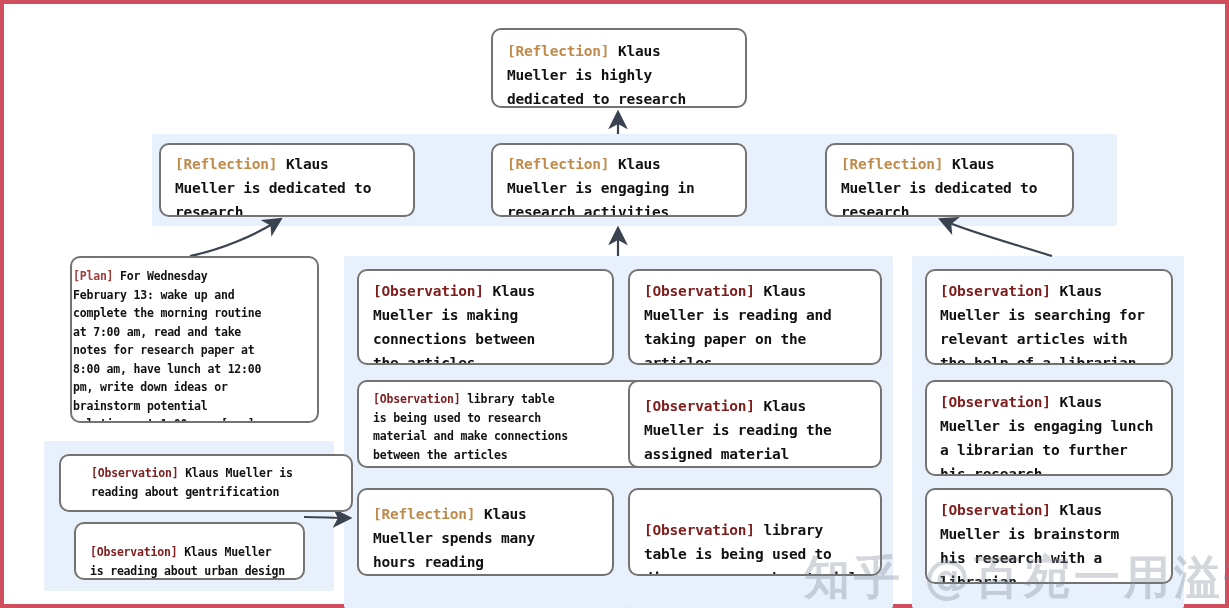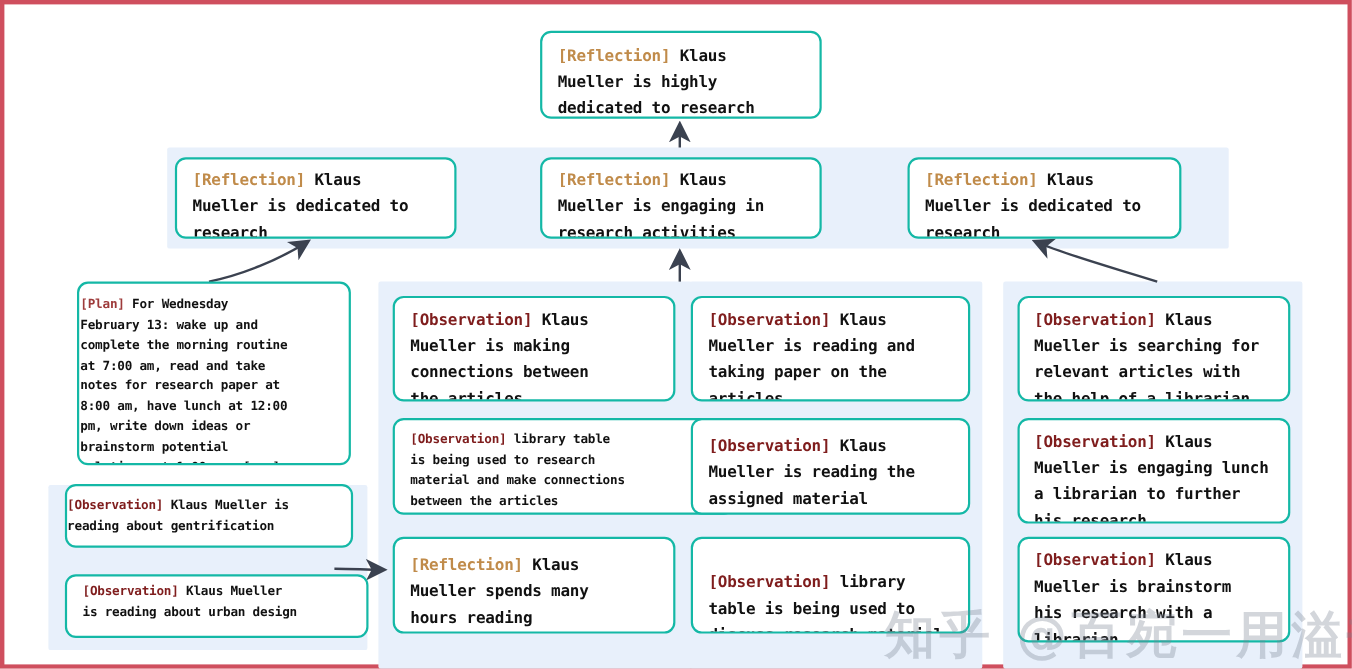--- a/index.html
+++ b/index.html
@@ -18,21 +18,21 @@
   }
   .panel{
     position:absolute;
     background:#e8f0fb;
     border-radius:2px;
   }
   .node{
     position:absolute;
     box-sizing:border-box;
     background:#ffffff;
-    border:2px solid #14b8a6;
+    border:2px solid #737373;
     border-radius:10px;
     color:#111111;
     font-weight:bold;
     letter-spacing:-0.2px;
     display:block;
     overflow:hidden;
   }
   .node .txt{
     display:block;
     white-space:pre-wrap;
@@ -119,25 +119,25 @@
 February 13: wake up and
 complete the morning routine
 at 7:00 am, read and take
 notes for research paper at
 8:00 am, have lunch at 12:00
 pm, write down ideas or
 brainstorm potential
 solutions at 1:00 pm, [...]</span></span>
   </div>
 
-  <div class="node f12" style="left:55px;top:436px;width:262px;height:58px;padding:8px 0;">
+  <div class="node f12" style="left:55px;top:450px;width:294px;height:58px;padding:8px 30px;">
     <span class="txt"><span class="tag-observation">[Observation]</span><span> Klaus Mueller is
 reading about gentrification</span></span>
   </div>
-  <div class="node f12" style="left:55px;top:518px;width:276px;height:58px;padding:4px 14px;">
+  <div class="node f12" style="left:70px;top:518px;width:231px;height:58px;padding:19px 14px;">
     <span class="txt"><span class="tag-observation">[Observation]</span><span> Klaus Mueller
 is reading about urban design</span></span>
   </div>
 
   <div class="node f15" style="left:353px;top:265px;width:257px;height:96px;padding:8px 14px;">
     <span class="txt"><span class="tag-observation">[Observation]</span><span> Klaus
 Mueller is making
 connections between
 the articles</span></span>
   </div>

